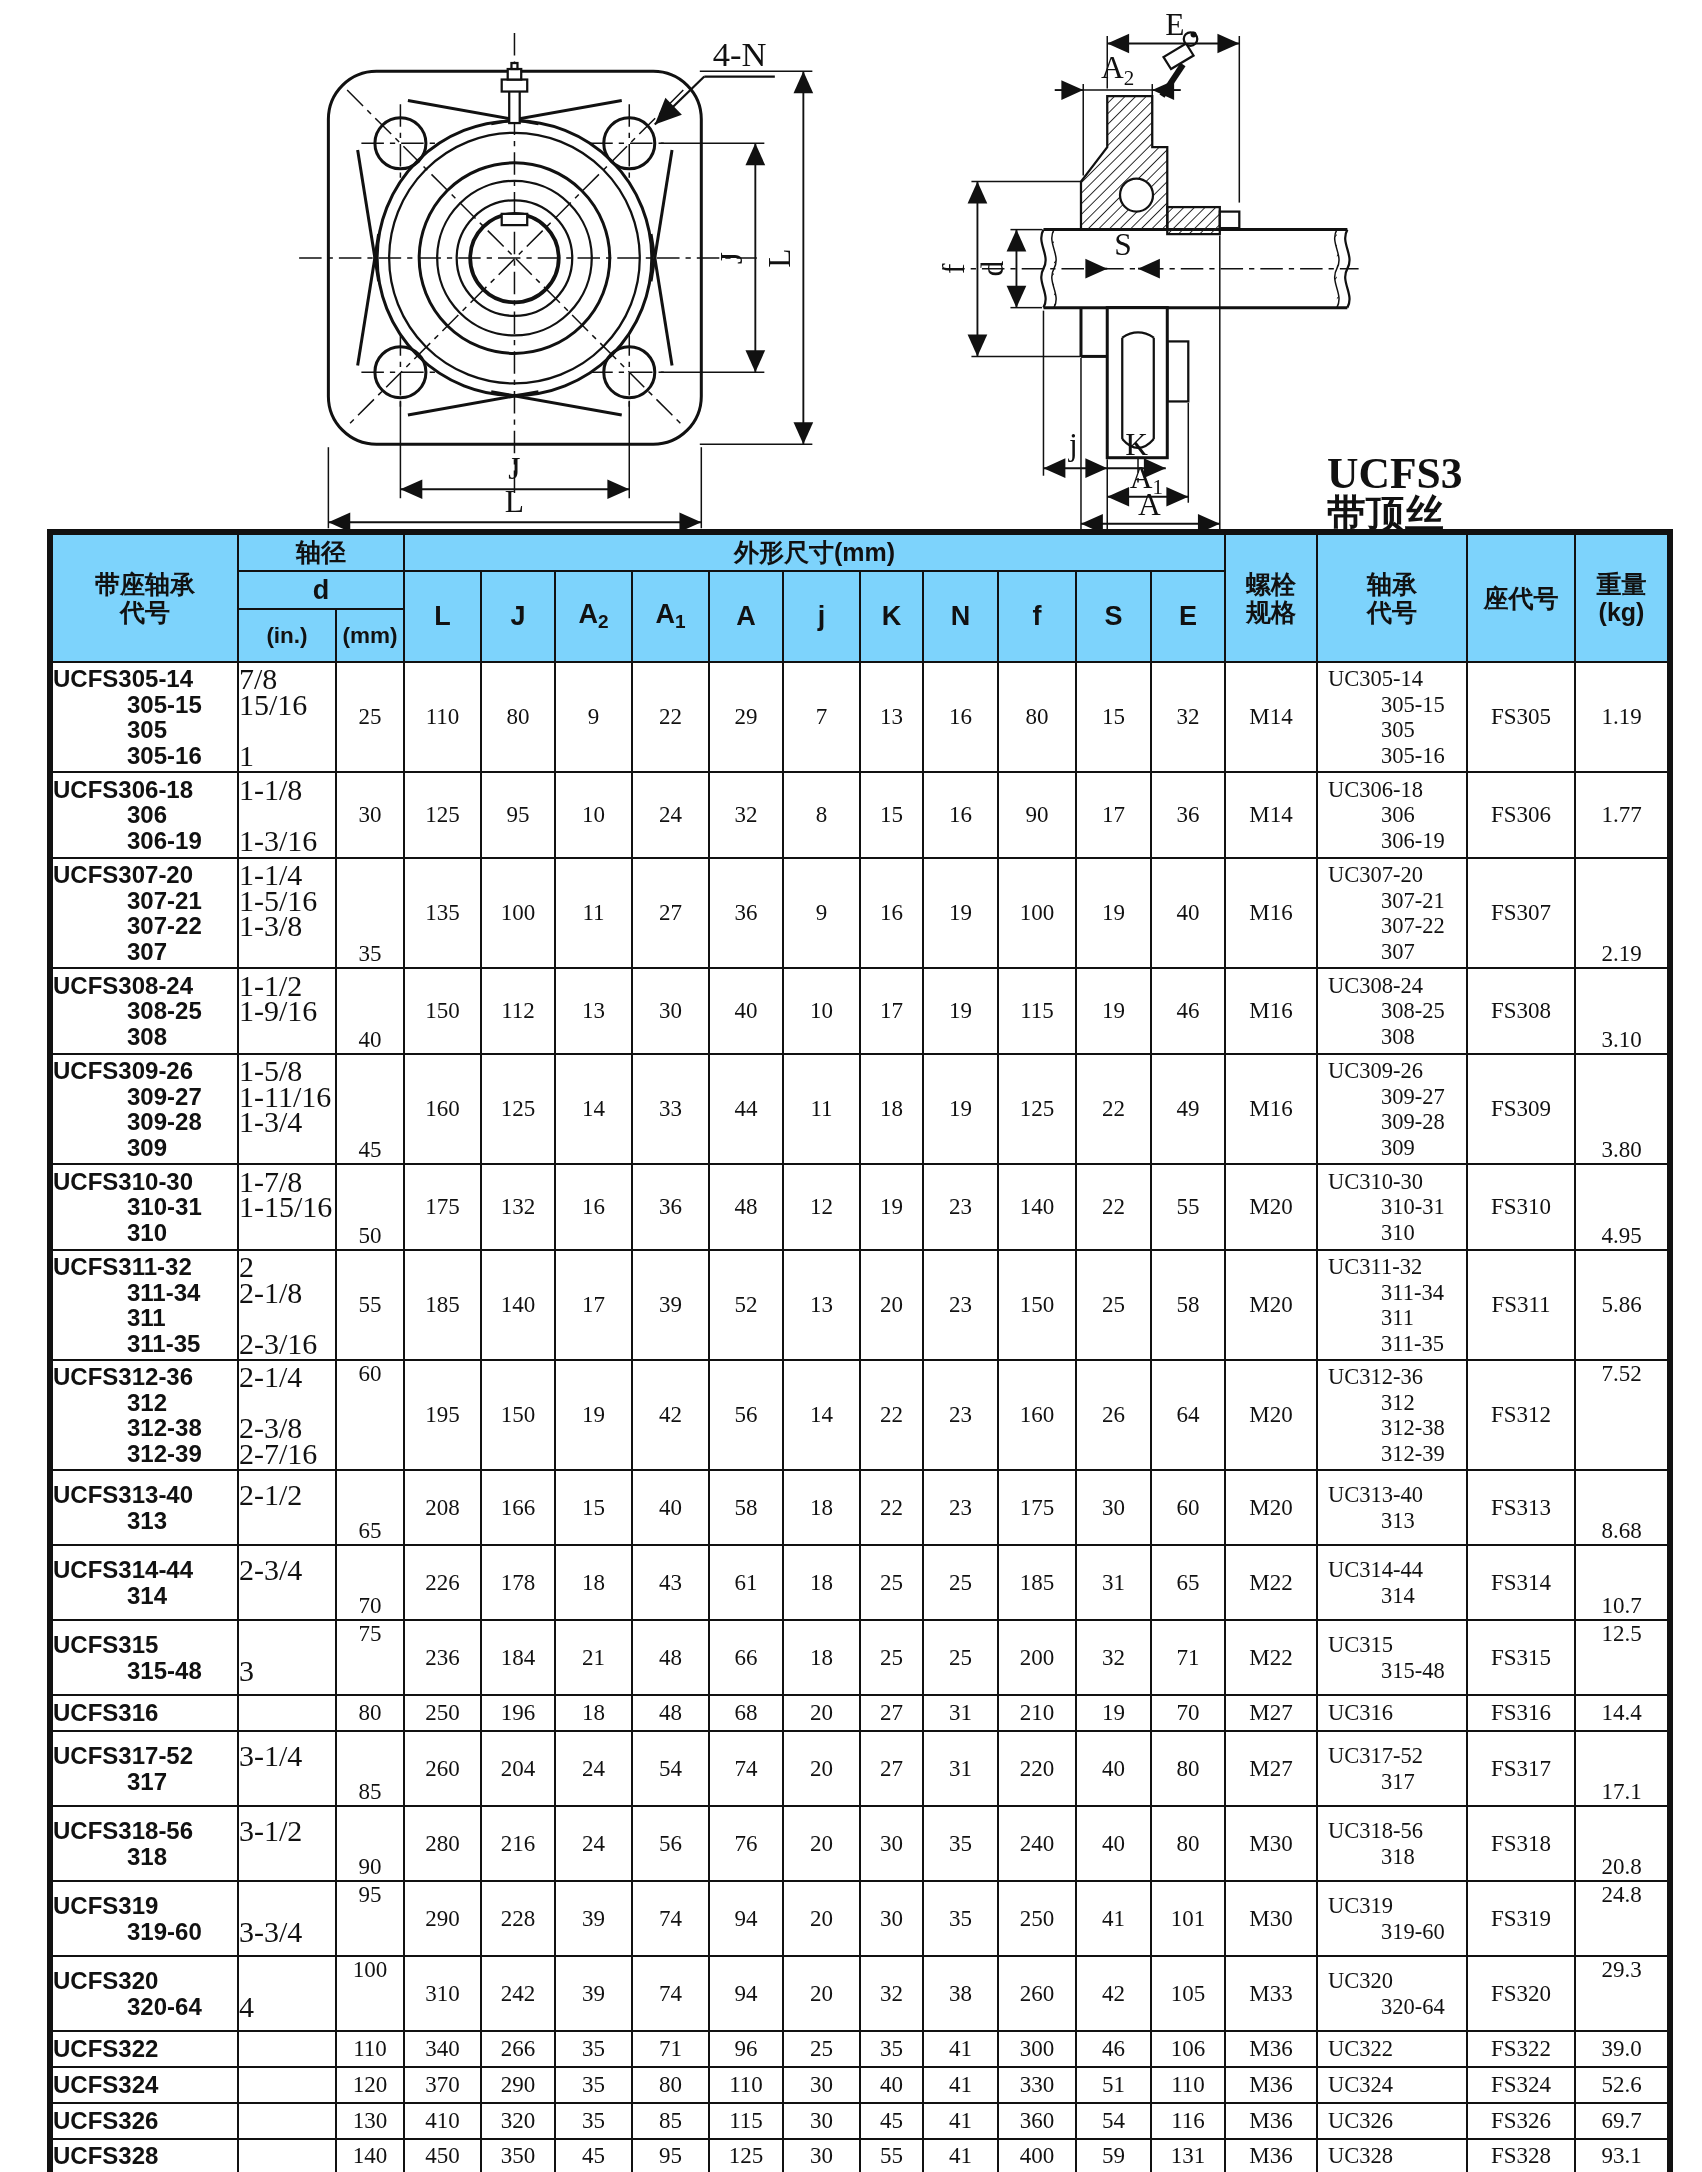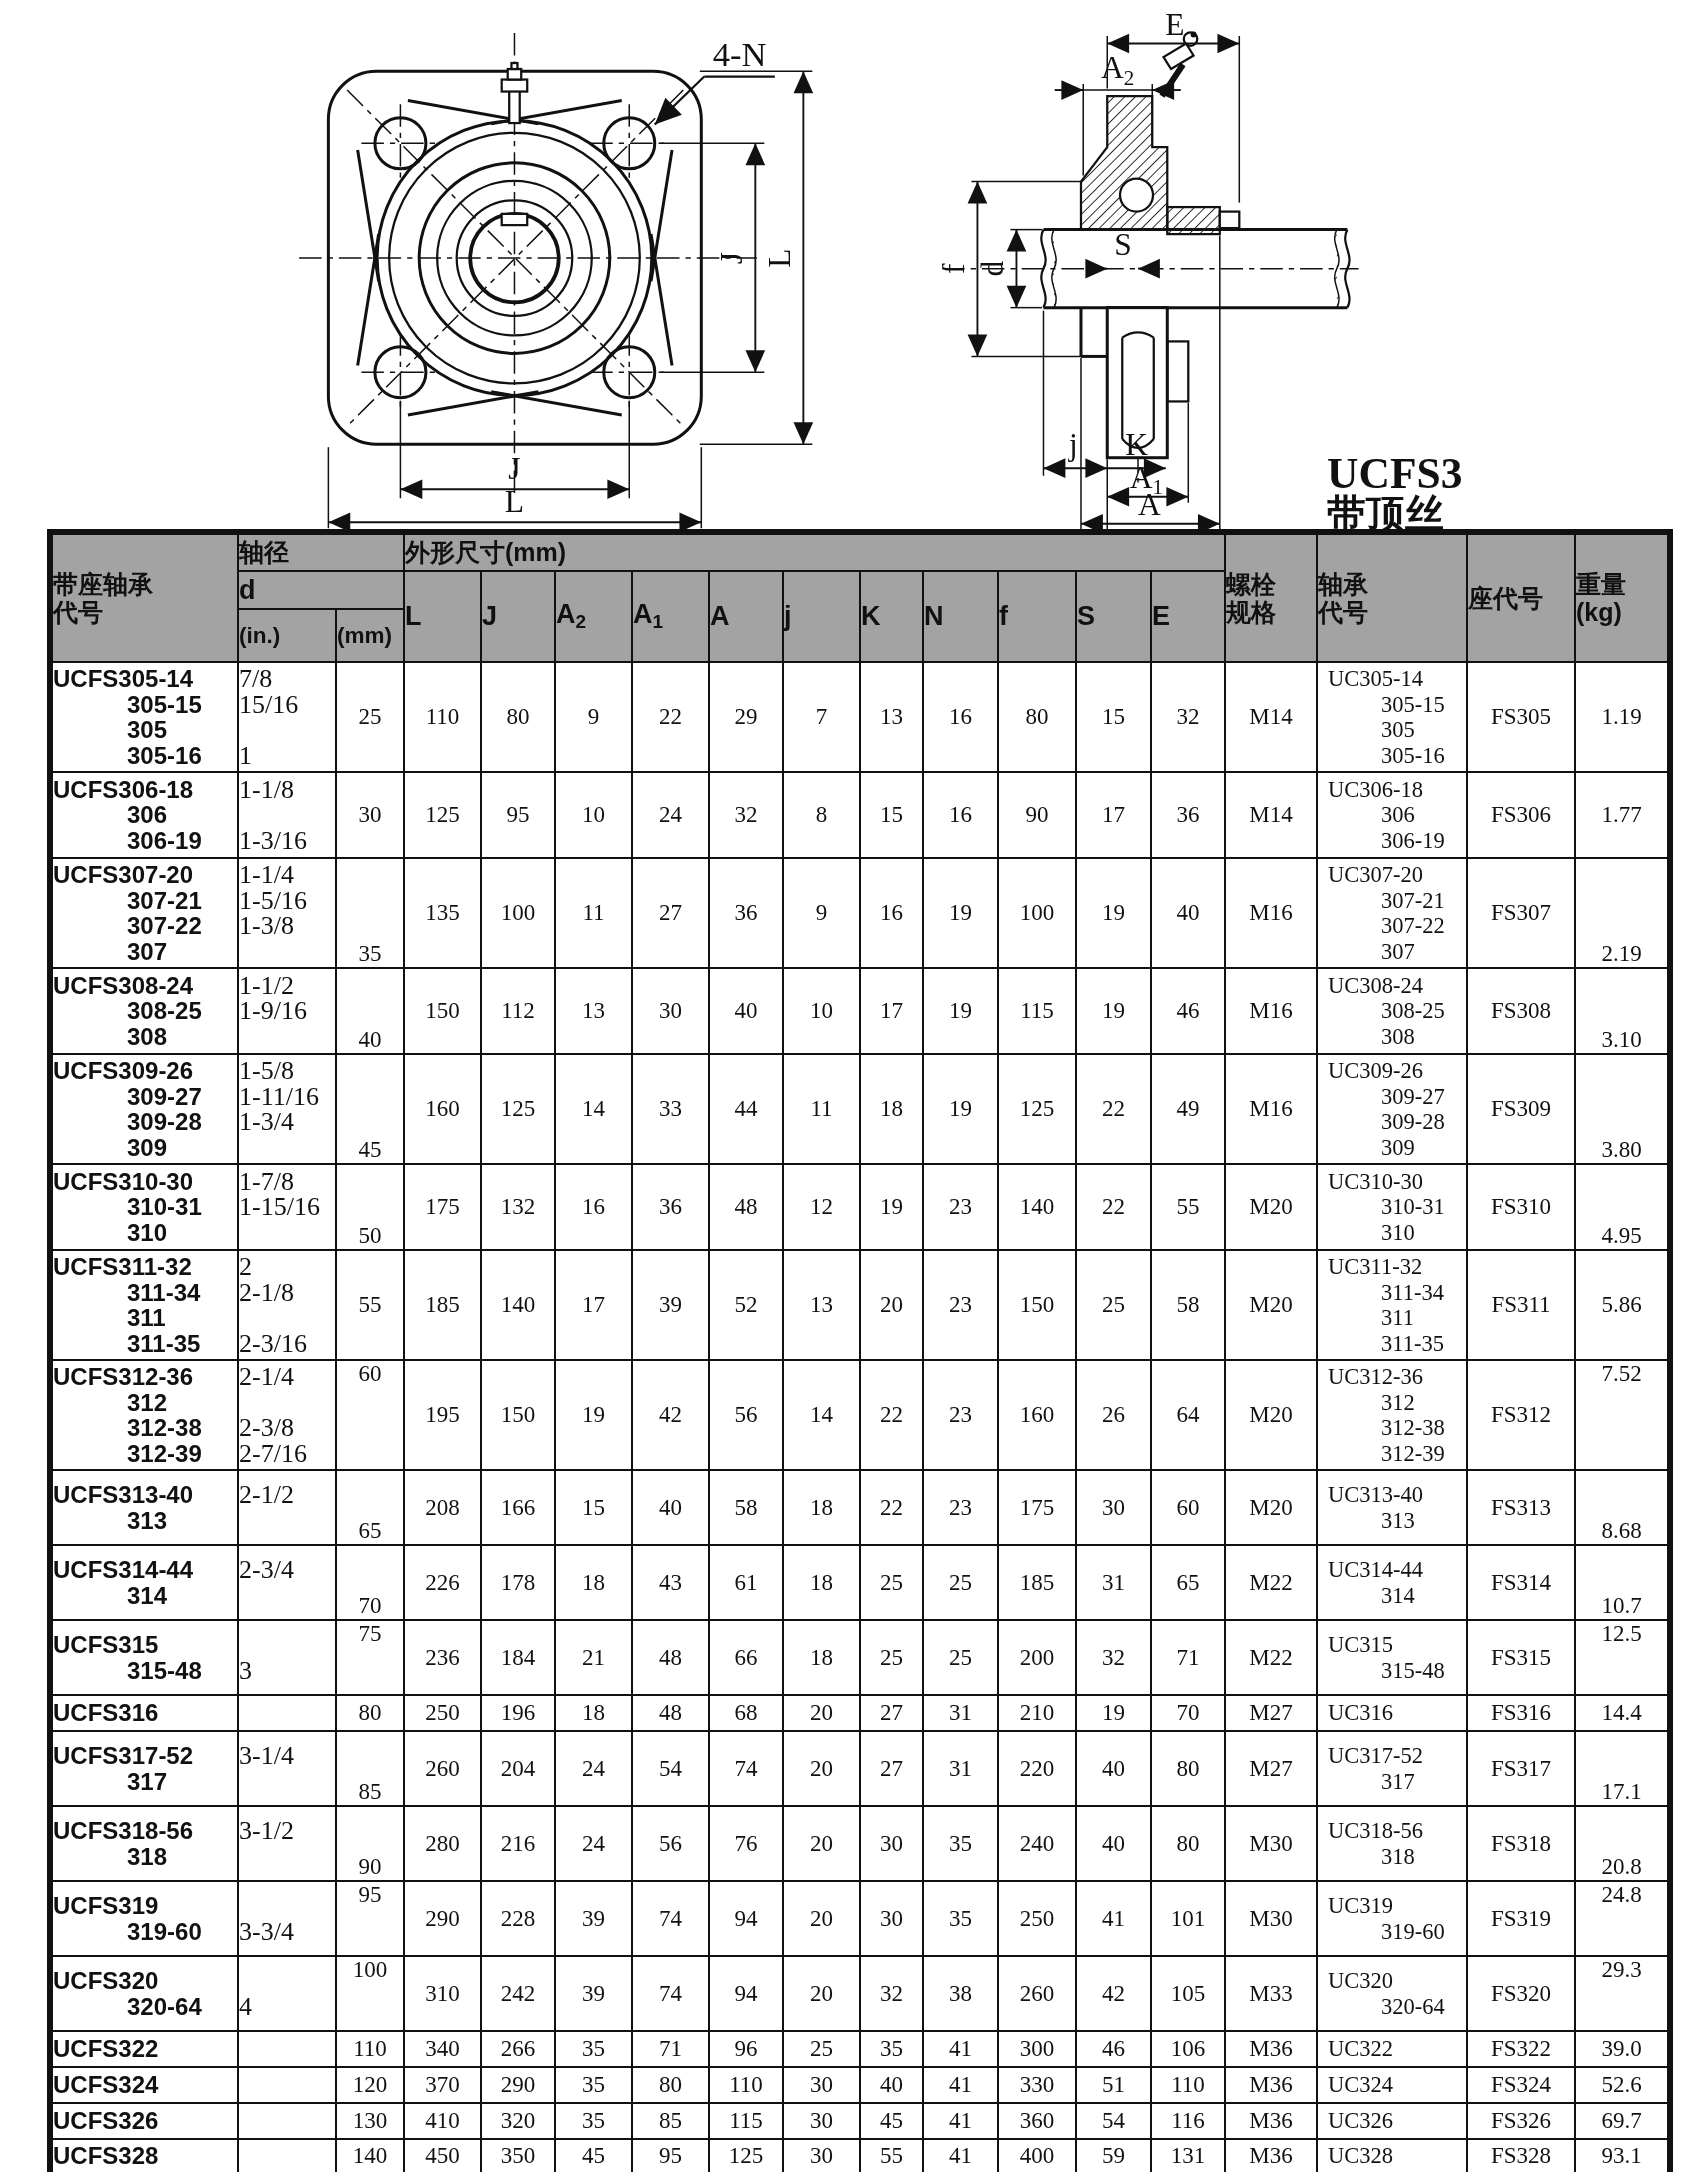--- a/index.html
+++ b/index.html
@@ -9,35 +9,35 @@
   #top-drawings{position:absolute;left:0;top:0}
   svg text{font-family:"Liberation Serif",serif;fill:#111}
   .dimtxt{font-size:42px}
   .fourn{font-size:46px}
   .bluetxt{font-weight:bold;font-family:"Liberation Serif",serif}
 
   
   #spec-table{position:absolute;left:47px;top:529px;border-collapse:collapse;table-layout:fixed;
               background:#fff;border:6px solid #111}
   #spec-table th,#spec-table td{border:2.3px solid #111;padding:0;overflow:hidden}
-  thead th{background:#a3a3a3;font-family:"Liberation Sans",sans-serif;font-weight:bold;
-           text-align:left;vertical-align:middle}
+  thead th{background:#7dd3fc;font-family:"Liberation Sans",sans-serif;font-weight:bold;
+           text-align:center;vertical-align:middle}
   tr.hA{height:39px} tr.hB{height:38px} tr.hC{height:53px}
   .th-cn{font-size:25px}
   .cnline{height:28.5px;line-height:28.5px;font-size:25px}
   .th-dim{font-size:27px;font-weight:bold;font-family:"Liberation Sans",sans-serif}
   .th-dim .sub{font-size:19px;vertical-align:-5.3px}
   tr.hC th{border-bottom-width:5.3px}
   tbody td{border-top-width:3.8px;border-bottom-width:3.8px}
   tr.r4{height:110px} tr.r3{height:86px} tr.r2{height:75px} tr.r1{height:36px}
   td.code{font-family:"Liberation Sans",sans-serif;font-weight:bold;font-size:24px;
           vertical-align:middle;padding:3px 3px 3px 9px;text-align:left}
   .cellline{height:25.5px;line-height:25.5px;white-space:nowrap}
   td.code .cont{padding-left:74px}
-  td.inch{font-size:26px;vertical-align:middle;padding:3px 1.5px 3px 10.5px;text-align:left}
+  td.inch{font-size:30px;vertical-align:middle;padding:3px 1.5px 3px 10.5px;text-align:left}
   td.num{font-size:23px;text-align:center;vertical-align:middle}
   td.bearing{font-size:22.5px;vertical-align:middle;padding:3px 1.5px;text-align:left}
   td.bearing .first{padding-left:10px}
   td.bearing .cont{padding-left:63px}
   td.va-top{vertical-align:top;padding-top:9px}
   td.va-bot{vertical-align:bottom;padding-bottom:7.5px}
   td.va-mid{vertical-align:middle}
 </style>
 </head>
 <body>

